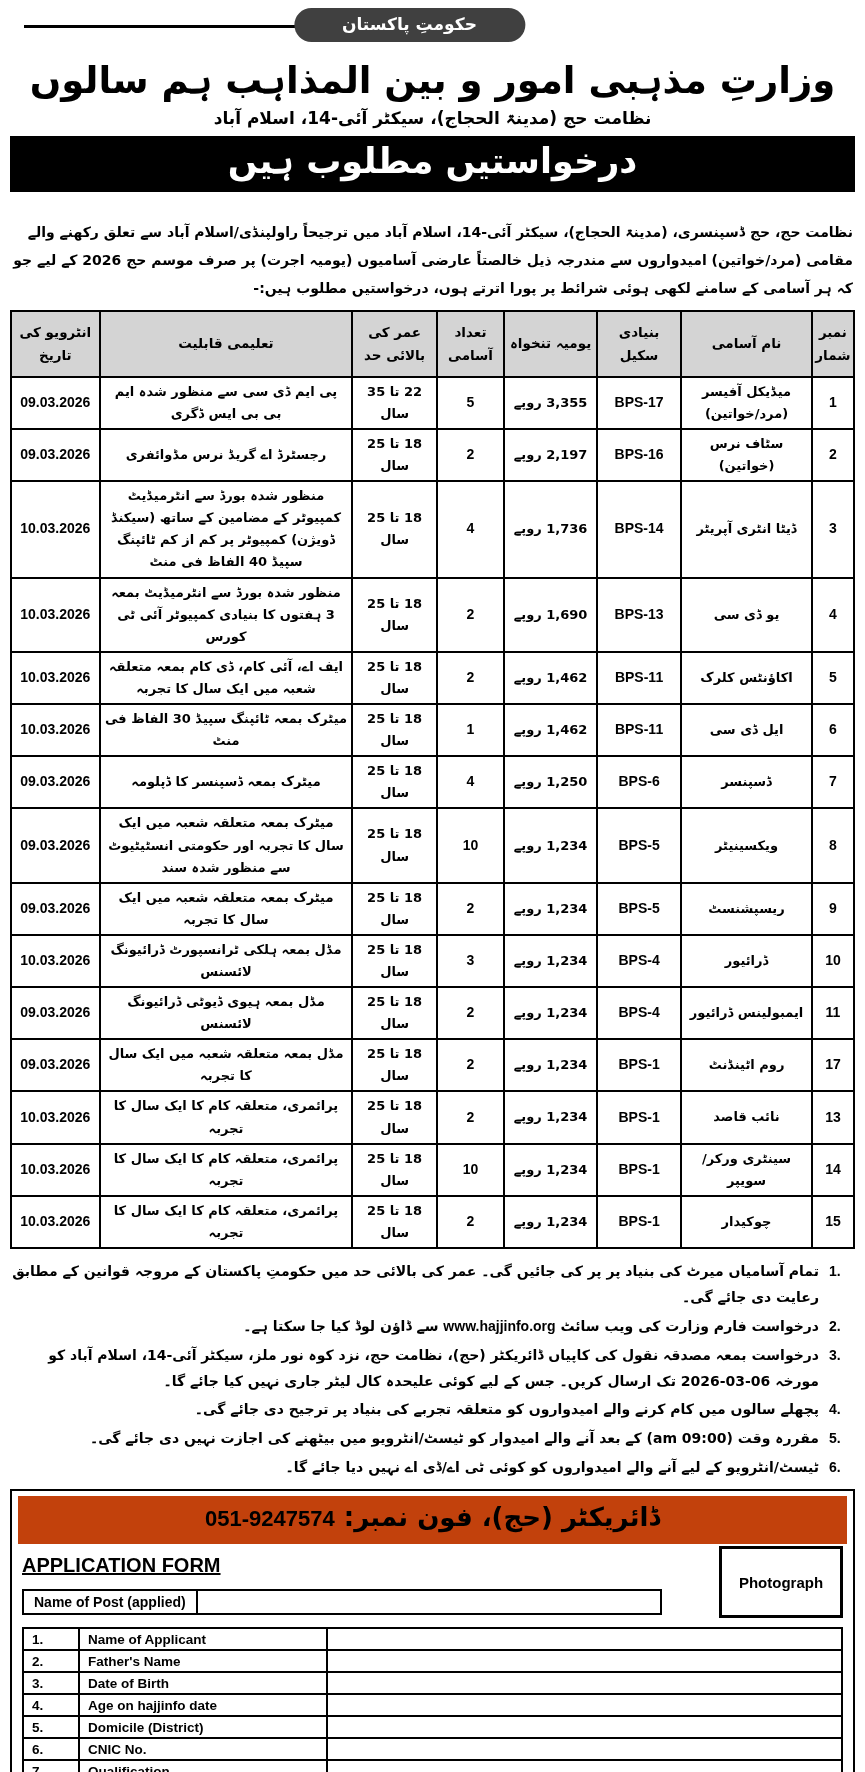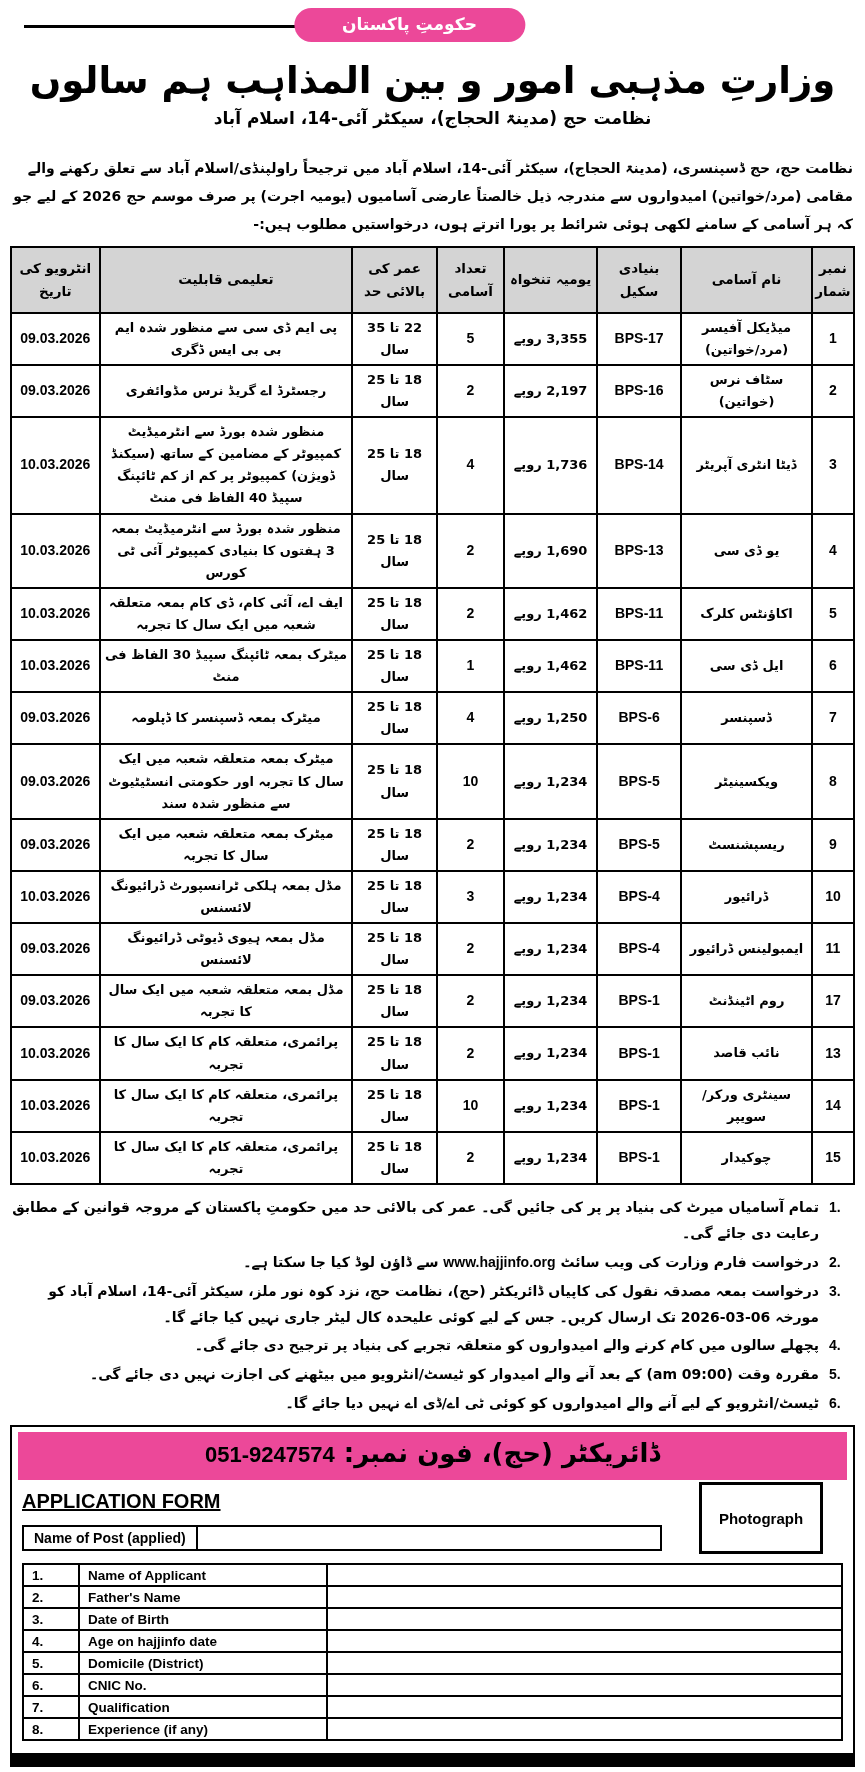--- a/index.html
+++ b/index.html
@@ -4,21 +4,21 @@
 <style>
   html,body{margin:0;padding:0;background:#fff;}
   body{width:865px;font-family:"Liberation Sans",sans-serif;}
   .ad{position:relative;box-sizing:border-box;width:865px;min-height:1772px;padding:6px 10px 0;background:#fff;}
   .urdu{font-family:"DejaVu Sans",sans-serif;direction:rtl;}
   .lat{font-family:"Liberation Sans",sans-serif;direction:ltr;unicode-bidi:isolate;}
 
   
   .badge-row{position:relative;height:38px;margin-top:2px;}
   .badge-row::before{content:"";position:absolute;left:14px;top:17px;width:56%;height:3px;background:#000;}
-  .govt-badge{position:absolute;left:50%;transform:translateX(-60%);top:0;background:#ec4899;color:#fff;
+  .govt-badge{position:absolute;left:50%;transform:translateX(-60%);top:0;background:#404040;color:#fff;
     border-radius:19px;padding:6px 48px 8px;font-size:17px;font-weight:bold;}
   .ministry{text-align:center;font-size:37px;font-weight:bold;margin:10px 0 2px;line-height:1.35;}
   .address{text-align:center;font-size:17px;font-weight:bold;margin:0 0 8px;}
   .banner{background:#000;color:#fff;text-align:center;font-size:35px;font-weight:bold;padding:5px 0 11px;}
   .intro{font-size:14px;font-weight:bold;line-height:2.0;text-align:right;margin:26px 2px 8px;}
 
   
   .jobs{width:100%;border-collapse:collapse;}
   .jobs th,.jobs td{border:2px solid #000;text-align:center;vertical-align:middle;
     padding:3px 4px;font-size:13px;font-weight:bold;line-height:1.7;}
@@ -27,47 +27,48 @@
 
   
   .notes{margin:10px 2px 8px;}
   .note{display:flex;gap:10px;font-size:14px;font-weight:bold;line-height:1.85;text-align:right;margin-bottom:3px;}
   .note-num{min-width:24px;text-align:left;font-weight:bold;}
   .note-text{flex:1;}
   .url{text-decoration:none;}
 
   
   .framed{border:2px solid #000;border-bottom:14px solid #000;margin:4px 0 0;padding:5px 6px 0;}
-  .director-bar{background:#ec4899;text-align:center;font-size:26px;font-weight:bold;padding:6px 0 12px;}
+  .director-bar{background:#c2410c;text-align:center;font-size:26px;font-weight:bold;padding:6px 0 12px;}
   .phone{font-size:22px;}
 
   
   .form-sec{position:relative;padding:8px 4px 2px;font-family:"Liberation Sans",sans-serif;}
   .form-title{text-align:left;font-size:20px;font-weight:bold;text-decoration:underline;margin:2px 0 12px;}
-  .photo-box{position:absolute;right:24px;top:2px;width:118px;height:66px;border:3px solid #000;
+  .photo-box{position:absolute;right:4px;top:2px;width:118px;height:66px;border:3px solid #000;
     display:flex;align-items:center;justify-content:center;font-size:15px;font-weight:bold;background:#fff;}
   .post-row{display:flex;width:78%;margin:0 4px 12px 0;}
   .post-label{border:2px solid #000;padding:3px 10px;font-size:14px;font-weight:bold;white-space:nowrap;}
   .post-value{border:2px solid #000;margin-left:-2px;flex:1;}
   .form-table{width:100%;border-collapse:collapse;margin-bottom:10px;}
   .form-table td{border:2px solid #000;font-size:13.5px;font-weight:bold;padding:1px 8px;height:18px;}
   .form-table td.no{width:38px;}
   .form-table td.lbl{width:230px;}
 </style>
 </head>
 <body>
 
 <div class="ad">
 
   <div class="badge-row">
     <div class="govt-badge urdu">حکومتِ پاکستان</div>
   </div>
 
   <div class="ministry urdu">وزارتِ مذہبی امور و بین المذاہب ہم سالوں</div>
   <div class="address urdu">نظامت حج (مدینۃ الحجاج)، سیکٹر آئی-14، اسلام آباد</div>
+  <div class="banner urdu">درخواستیں مطلوب ہیں</div>
 
   <div class="intro urdu">نظامت حج، حج ڈسپنسری، (مدینۃ الحجاج)، سیکٹر آئی-14، اسلام آباد میں ترجیحاً راولپنڈی/اسلام آباد سے تعلق رکھنے والے مقامی (مرد/خواتین) امیدواروں سے مندرجہ ذیل خالصتاً عارضی آسامیوں (یومیہ اجرت) پر صرف موسم حج 2026 کے لیے جو کہ ہر آسامی کے سامنے لکھی ہوئی شرائط پر پورا اترتے ہوں، درخواستیں مطلوب ہیں:-</div>
 
   <table class="jobs urdu" dir="rtl">
     <colgroup>
       <col style="width:5%">
         <col style="width:15.5%">
         <col style="width:10%">
         <col style="width:11%">
       <col style="width:8%">

